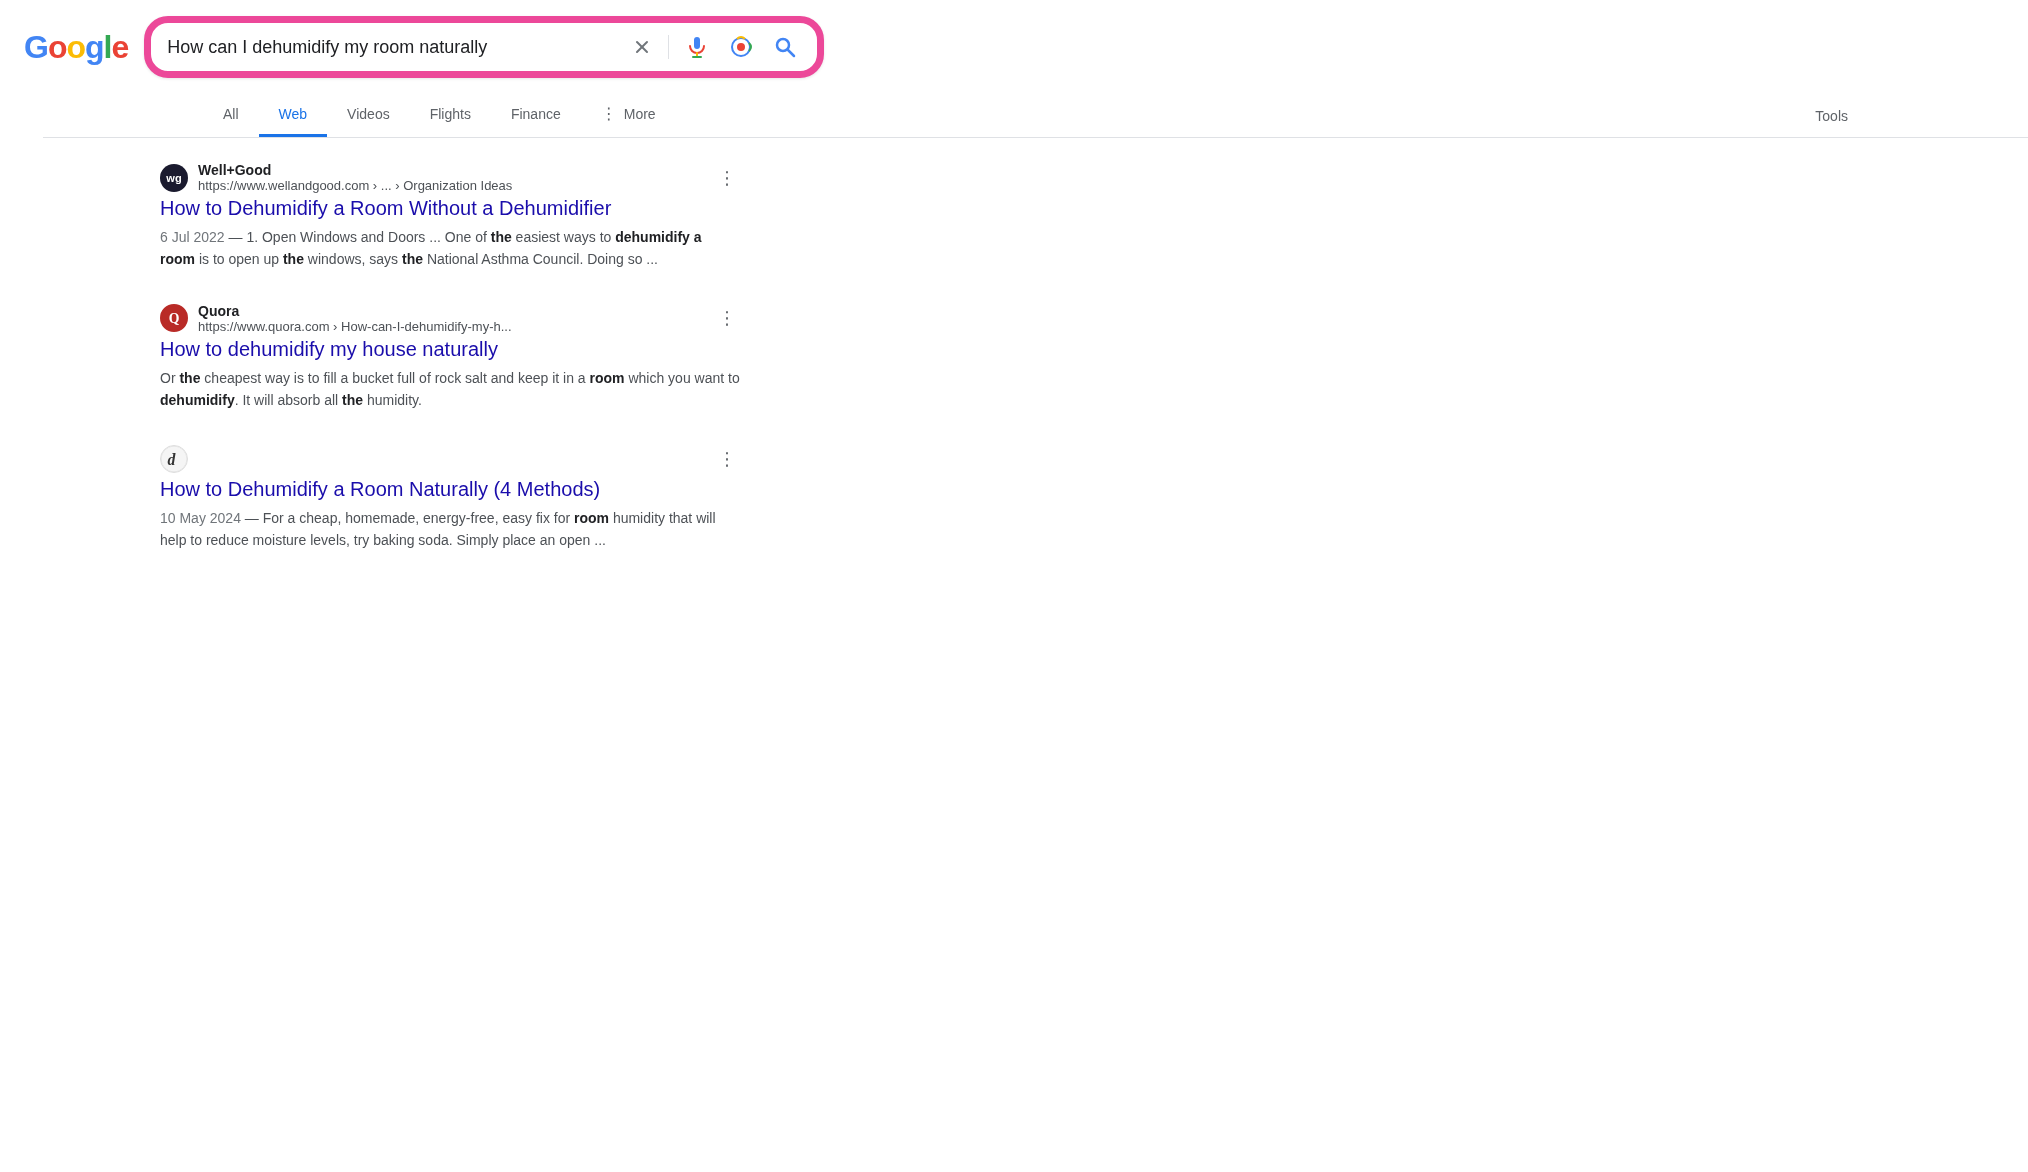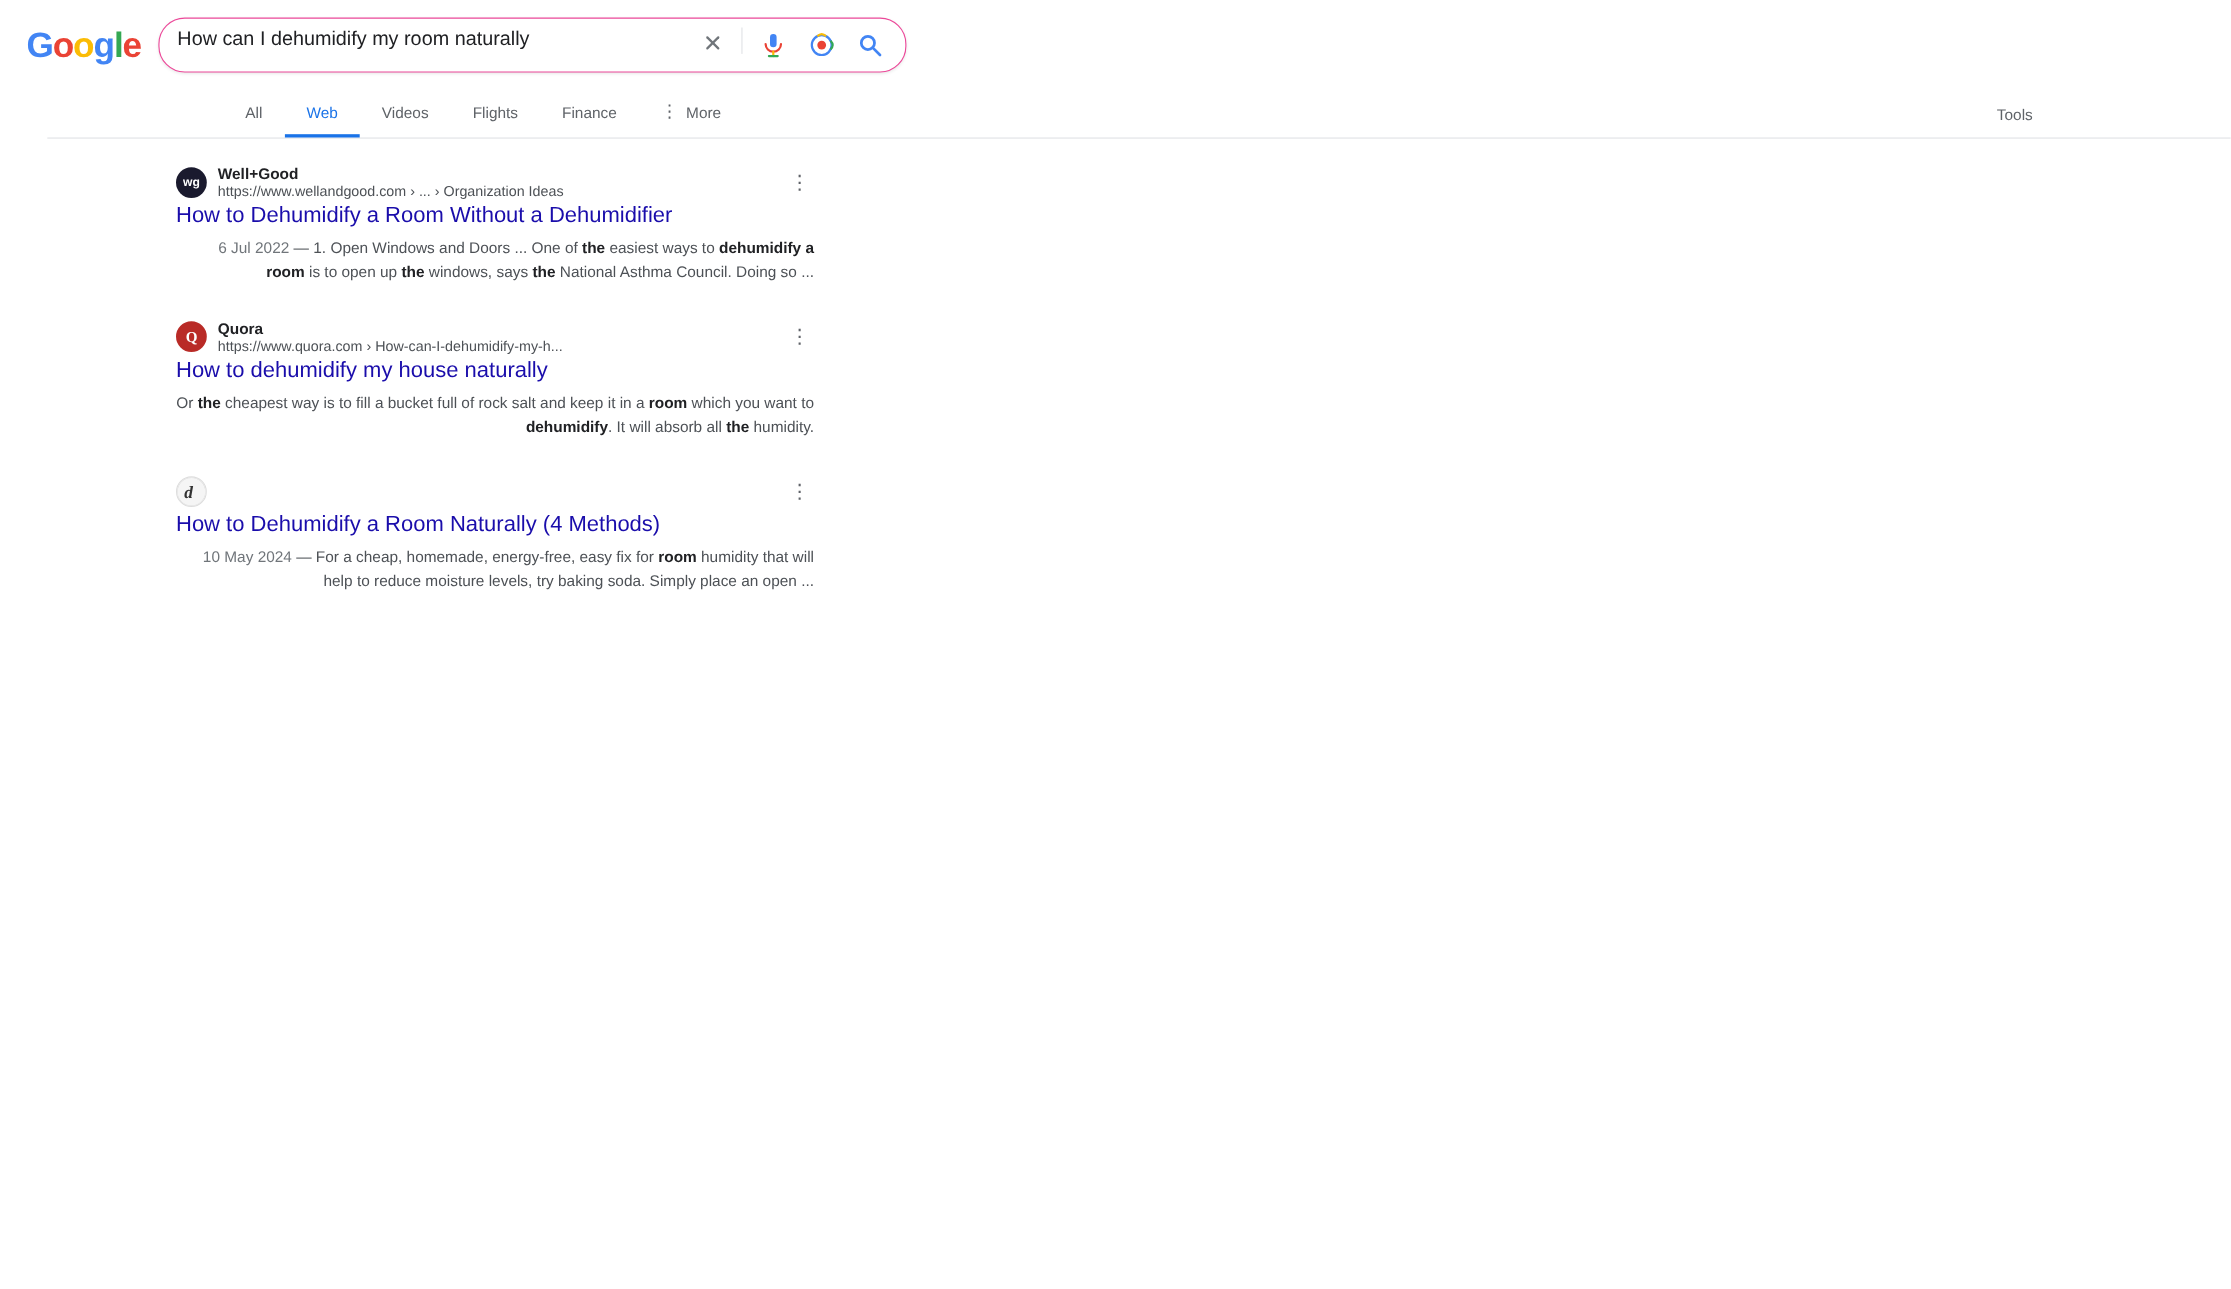--- a/index.html
+++ b/index.html
@@ -32,22 +32,22 @@
     .g-yellow { color: #FBBC05; }
     .g-green { color: #34A853; }
 
     .search-bar-wrapper {
       flex: 1;
       max-width: 680px;
     }
 
     .search-bar {
       display: flex;
-      align-items: flex-start;
-      border: 1px solid #ec4899;
+      align-items: center;
+      border: 7px solid #ec4899;
       border-radius: 24px;
       padding: 8px 16px;
       gap: 12px;
       background: #fff;
       box-shadow: 0 1px 3px rgba(0,0,0,0.1);
     }
 
     .search-input {
       flex: 1;
       border: none;
@@ -206,21 +206,20 @@
       cursor: pointer;
       margin-bottom: 6px;
       text-decoration: none;
       display: block;
     }
 
     .result-snippet {
       font-size: 14px;
       color: #4d5156;
       line-height: 1.6;
-      text-align: right;
     }
 
     .result-snippet b {
       color: #202124;
       font-weight: bold;
     }
 
     .result-date {
       color: #70757a;
     }

